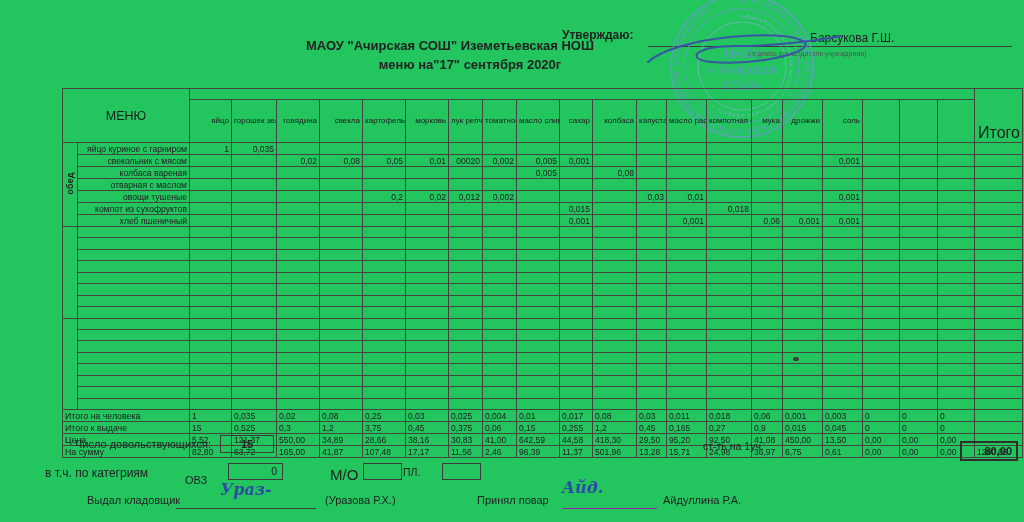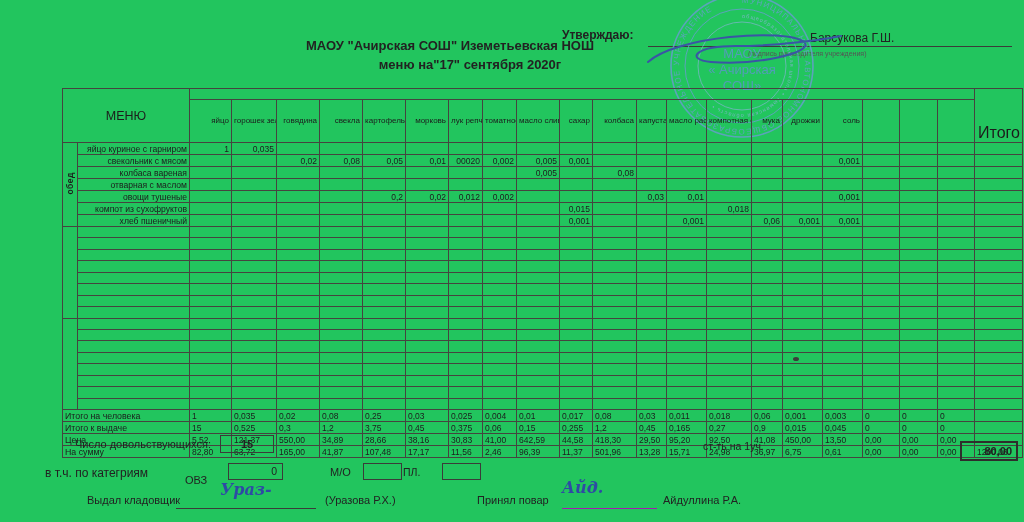--- a/index.html
+++ b/index.html
@@ -43,21 +43,21 @@
   .count-label{left:75px;top:438px;font-size:11px;}
   .count-box{left:220px;top:435px;width:52px;height:16px;border:1.5px solid #3b3b39;
              font-size:11px;font-weight:bold;text-align:center;line-height:16px;}
   .cost-label{left:655px;top:440px;font-size:10.5px;margin-left:48px;}
   .cost-box{left:960px;top:441px;width:50px;height:16px;border:2px solid #2e2e2c;
             font-size:11px;font-weight:bold;text-align:right;line-height:16px;padding-right:4px;}
   .cat-label{left:45px;top:466px;font-size:12px;}
   .ovz-label{left:185px;top:466px;font-size:11px;margin-top:8px;}
   .ovz-box{left:228px;top:463px;width:48px;height:15px;border:1.5px solid #3b3b39;
            font-size:10.5px;text-align:right;line-height:15px;padding-right:5px;}
-  .mo-label{left:330px;top:466px;font-size:11px;}
+  .mo-label{left:330px;top:466px;font-size:15px;}
   .mo-box{left:363px;top:463px;width:37px;height:15px;border:1.5px solid #3b3b39;}
   .pl-label{left:403px;top:466px;font-size:10.5px;}
   .pl-box{left:442px;top:463px;width:37px;height:15px;border:1.5px solid #3b3b39;}
   .issued-label{left:67px;top:494px;font-size:11px;padding-left:20px;}
   .issued-line{left:176px;top:480px;width:140px;height:28px;border-bottom:1px solid #3b3b39;
                text-align:center;}
   .issued-name{left:325px;top:494px;font-size:11px;}
   .received-label{left:477px;top:494px;font-size:11px;}
   .received-line{left:562px;top:478px;width:95px;height:30px;border-bottom:1px solid #a21caf;
                  text-align:left;}

